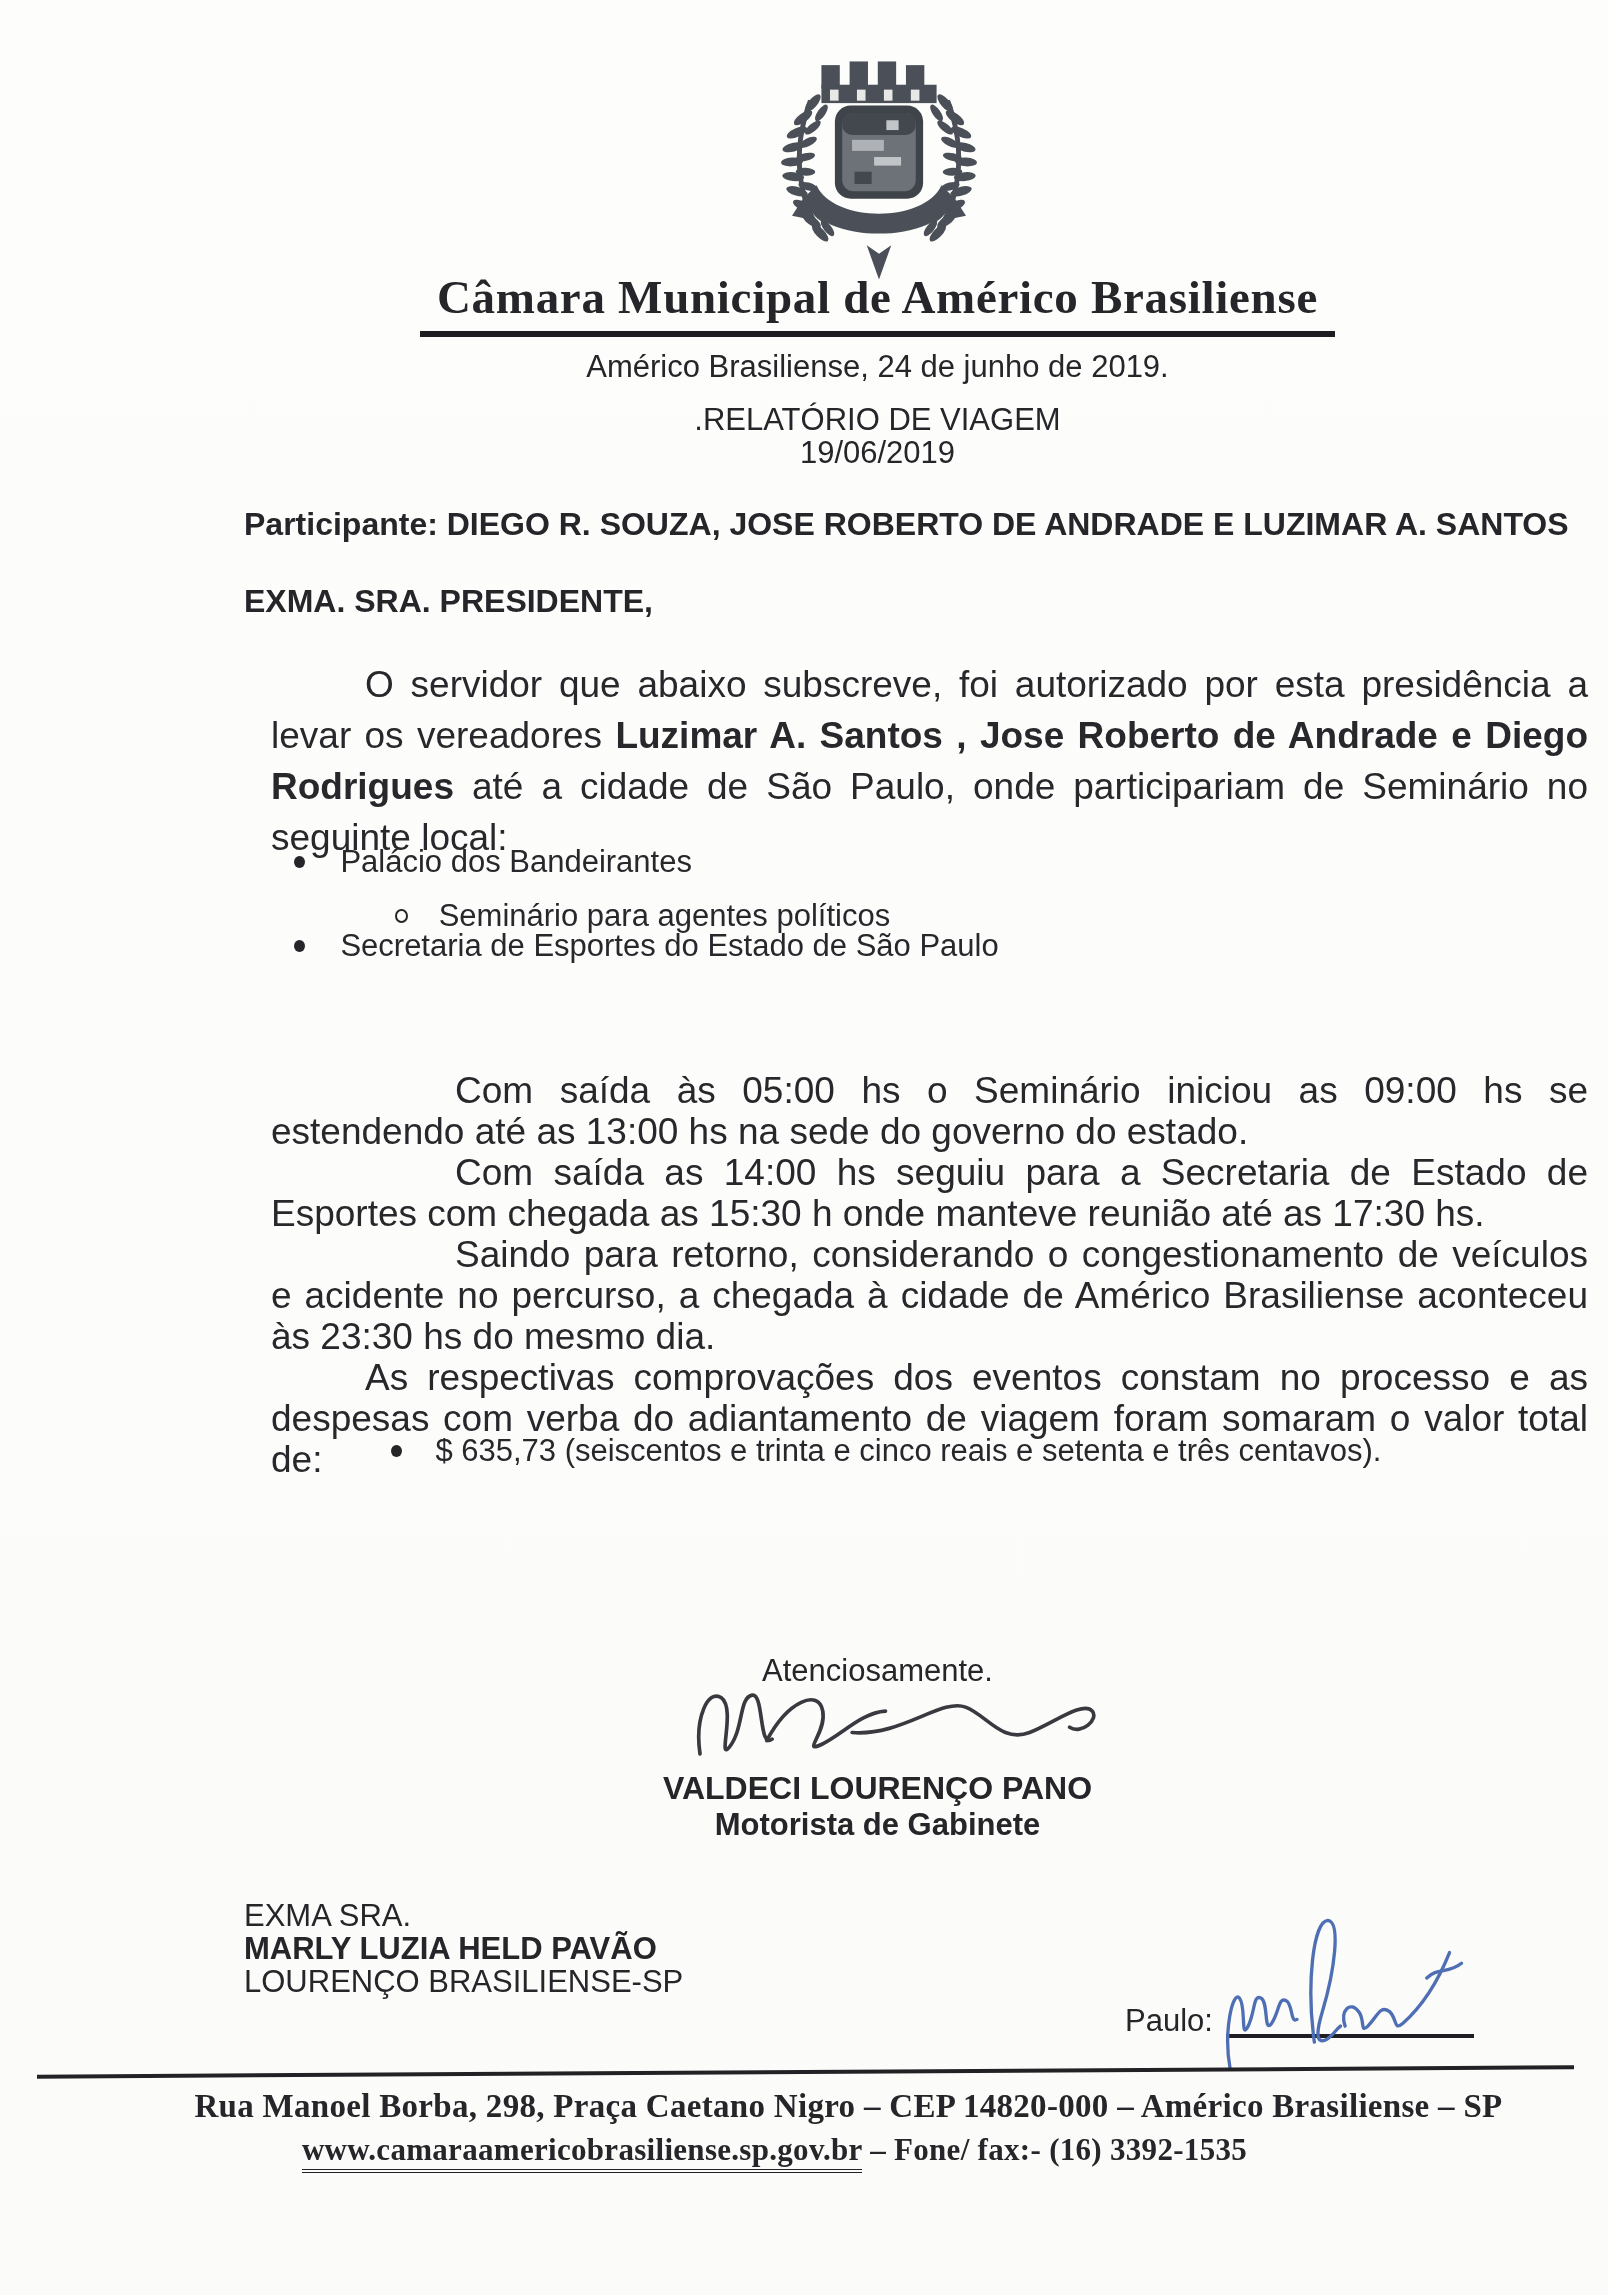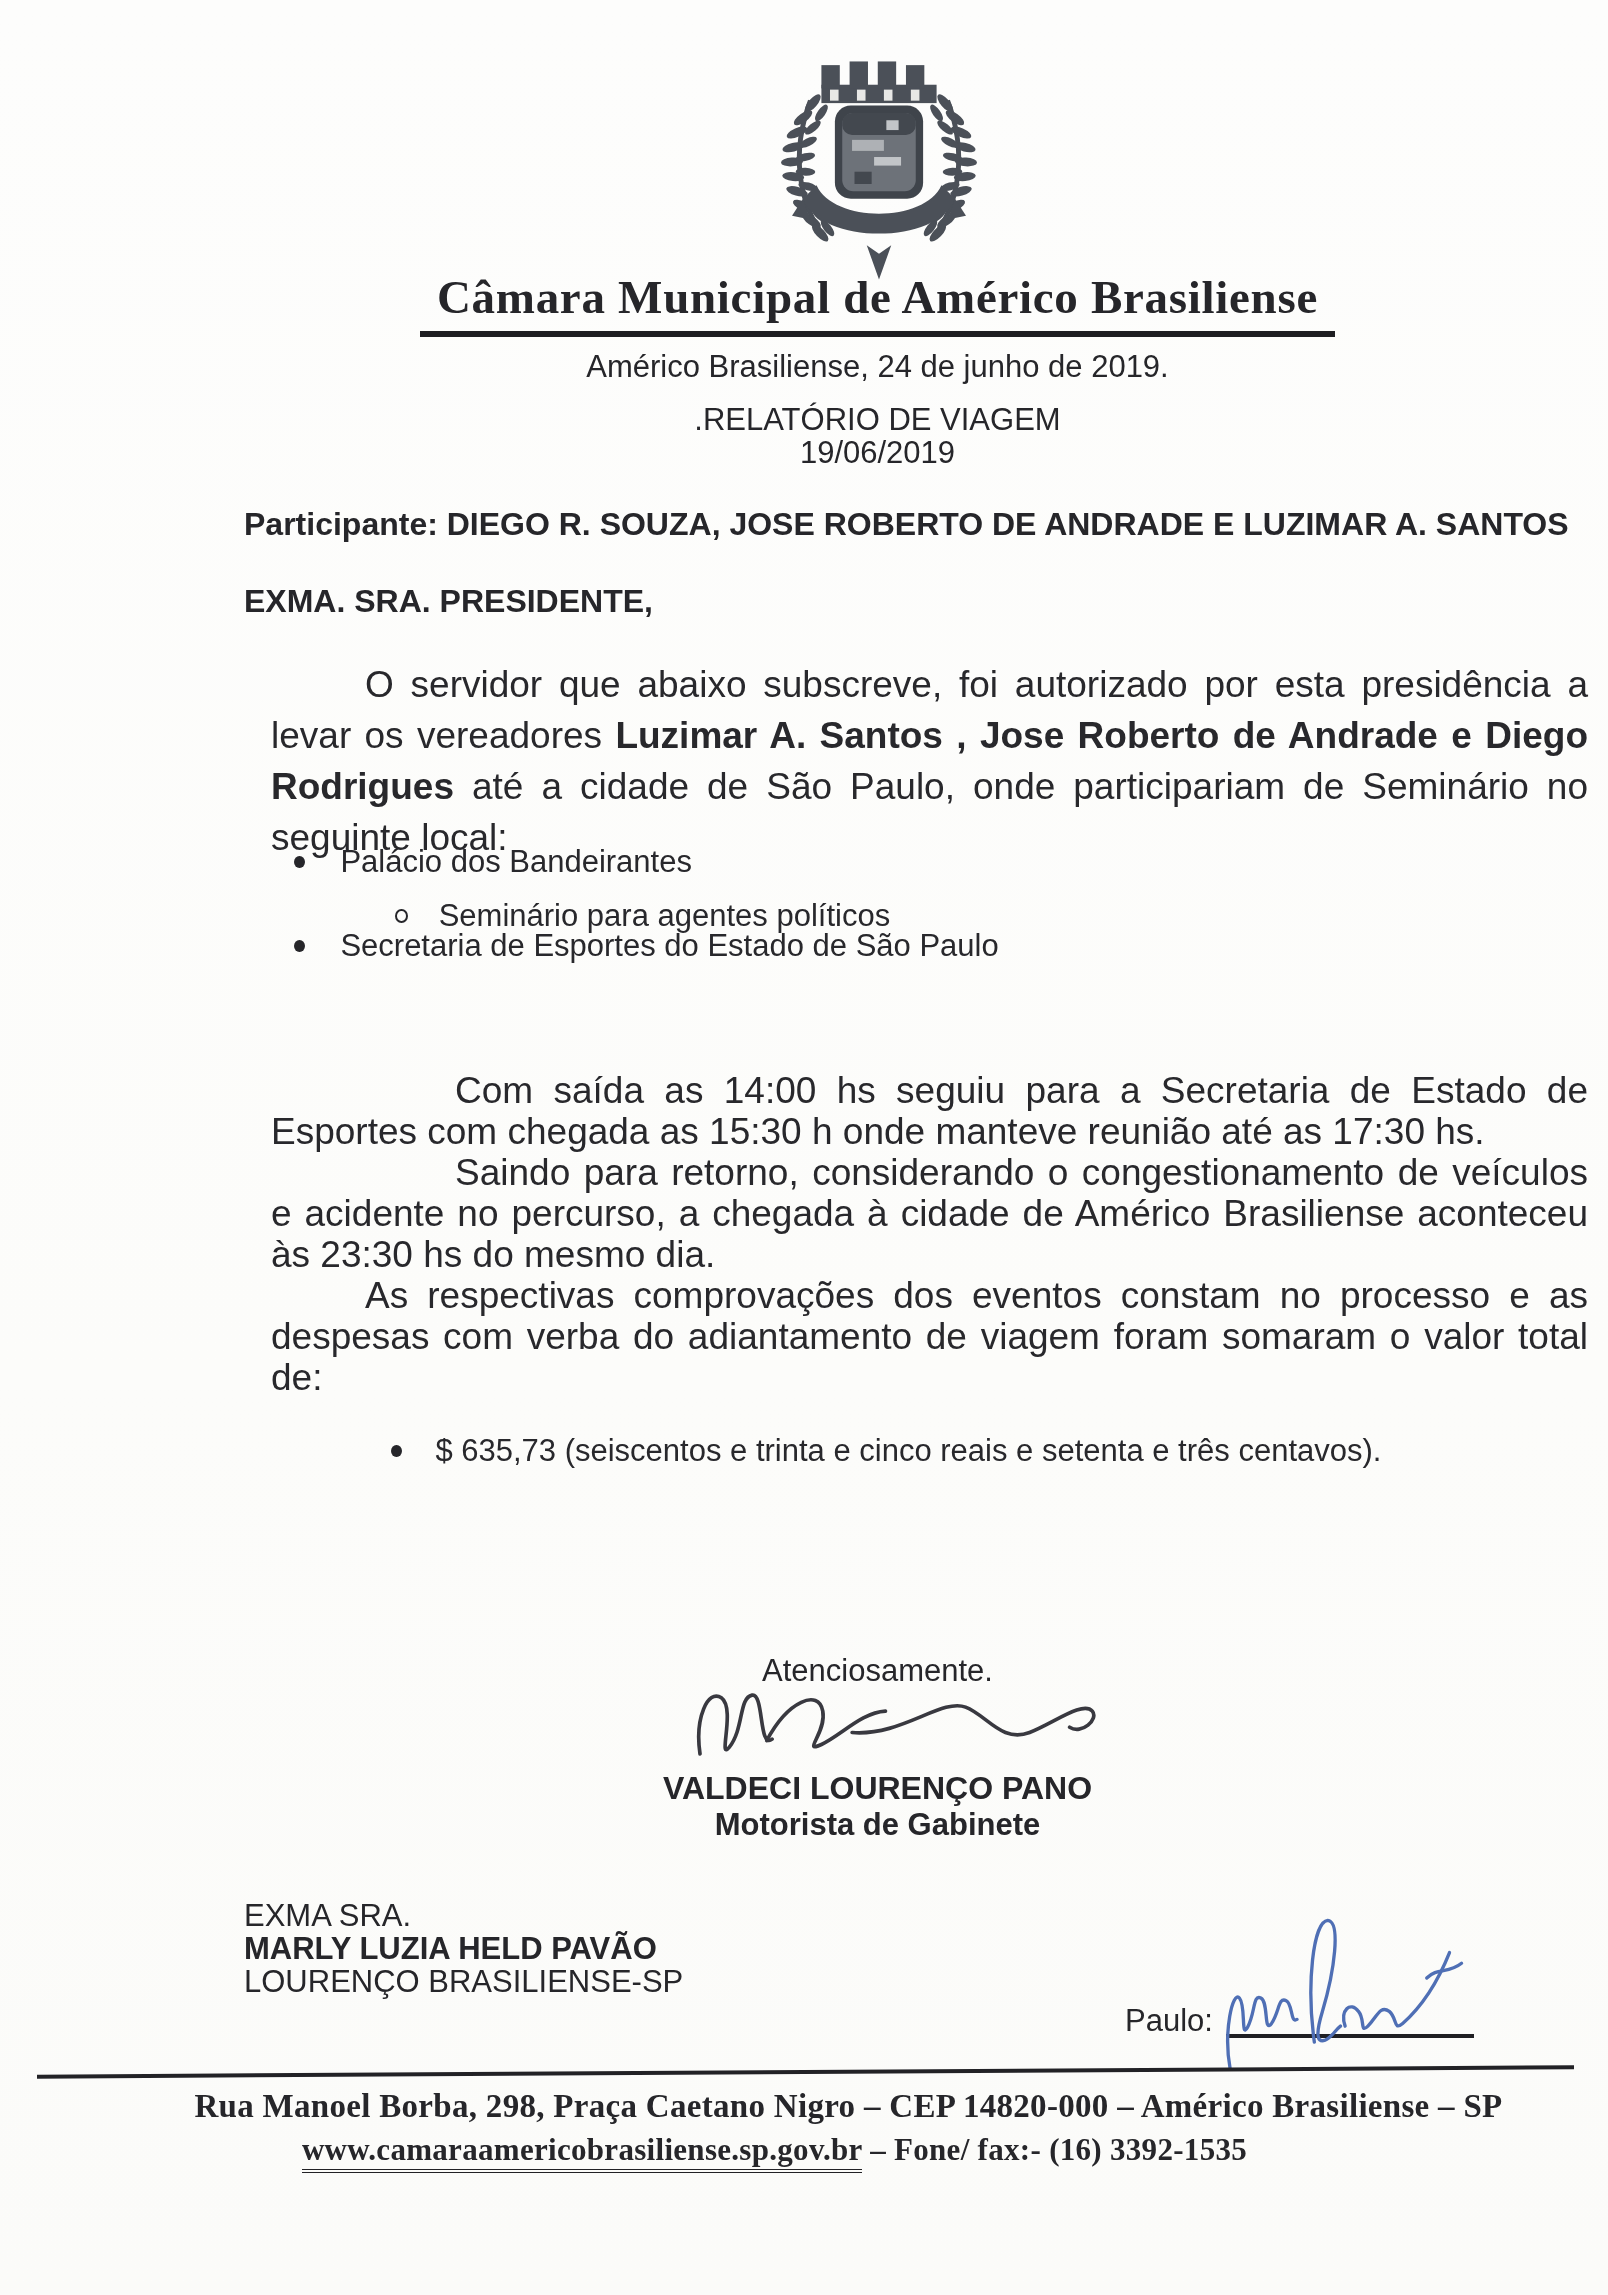--- a/index.html
+++ b/index.html
@@ -136,20 +136,21 @@
   <div class="bullet-row" style="left:395px;top:898px;">
     <span class="circle"></span>
     <span style="margin-left:31px;">Seminário para agentes políticos</span>
   </div>
   <div class="bullet-row" style="left:294px;top:928px;">
     <span class="dot"></span>
     <span style="margin-left:35px;">Secretaria de Esportes do Estado de São Paulo</span>
   </div>
 
   <div class="para lh62" style="top:1070px;">
+    <p class="ind275">Com saída às 05:00 hs o Seminário iniciou as 09:00 hs se estendendo até as 13:00 hs na sede do governo do estado.</p>
     <p class="ind275">Com saída as 14:00 hs seguiu para a Secretaria de Estado de Esportes com chegada as 15:30 h onde manteve reunião até as 17:30 hs.</p>
     <p class="ind275">Saindo para retorno, considerando o congestionamento de veículos e acidente no percurso, a chegada à cidade de Américo Brasiliense aconteceu às 23:30 hs do mesmo dia.</p>
     <p class="ind140">As respectivas comprovações dos eventos constam no processo e as despesas com verba do adiantamento de viagem foram somaram o valor total de:</p>
   </div>
 
   <div class="bullet-row" style="left:391px;top:1433px;">
     <span class="dot"></span>
     <span class="b" style="margin-left:33px;font-weight:normal;">$ 635,73 (seiscentos e trinta e cinco reais e setenta e três centavos).</span>
   </div>
 

